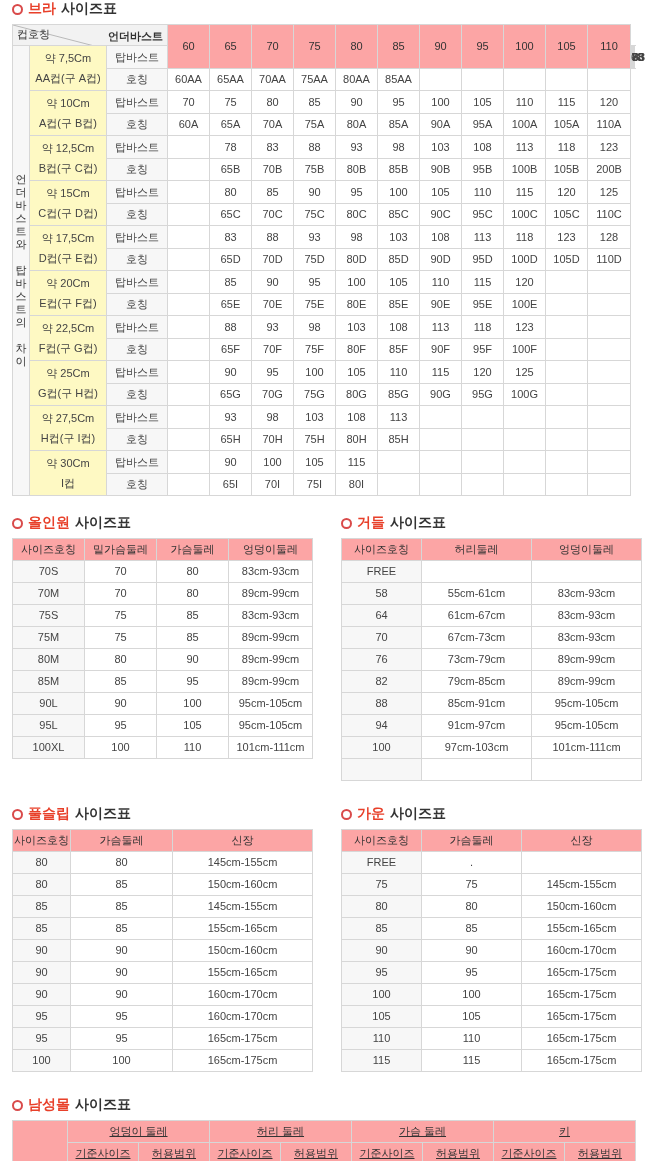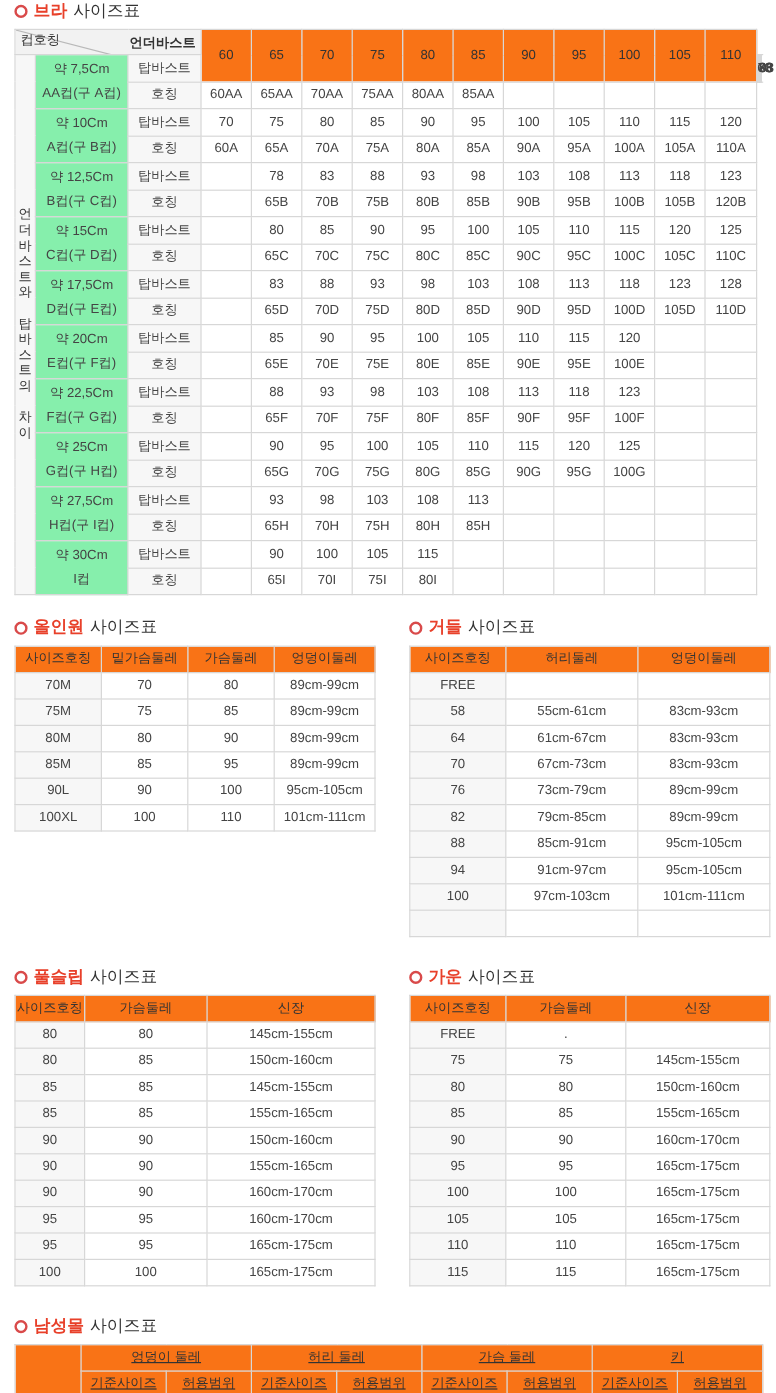--- a/index.html
+++ b/index.html
@@ -35,41 +35,41 @@
     flex: 0 0 auto;
   }
   .sec-title-red {
     color: #e8402a;
     font-size: 14px;
     font-weight: bold;
   }
   .sec-title-dark {
     color: #333333;
     font-size: 14px;
-    font-weight: normal;
+    font-weight: bold;
   }
   
   table {
     border-collapse: collapse;
     table-layout: fixed;
   }
   td, th {
     border: 1px solid #d7d7d7;
     text-align: center;
     vertical-align: middle;
     font-weight: normal;
     font-size: 11px;
     color: #444;
     padding: 0;
     height: 19px;
     line-height: 19px;
     background: #ffffff;
   }
   .hdr {
-    background: #f97316;
+    background: #fca5a5;
     color: #333;
   }
   .lbl {
     background: #f7f7f7;
   }
   
   #bra-table {
     margin: 0 12px 18px 12px;
     width: 623px;
   }
@@ -108,21 +108,21 @@
     padding: 0 1px;
   }
   .vert-label span {
     display: block;
     font-size: 11px;
     line-height: 13px;
     color: #333;
     text-align: center;
   }
   .cup-cell {
-    background: #86efac;
+    background: #fef9c3;
     font-size: 11px;
     line-height: 13px;
     padding: 2px 0;
   }
   .cup-cell .l1 { display: block; }
   .cup-cell .l2 { display: block; }
   .rowlabel {
     background: #f7f7f7;
   }
   
@@ -313,21 +313,21 @@
           <td></td>
           <td>65B</td>
           <td>70B</td>
           <td>75B</td>
           <td>80B</td>
           <td>85B</td>
           <td>90B</td>
           <td>95B</td>
           <td>100B</td>
           <td>105B</td>
-          <td>120B</td>
+          <td>200B</td>
         </tr>
         <tr>
           <td class="cup-cell" rowspan="2">
             <span class="l1">약 15Cm</span>
             <span class="l2">C컵(구 D컵)</span>
           </td>
           <td class="rowlabel">탑바스트</td>
           <td></td>
           <td>80</td>
           <td>85</td>
@@ -564,26 +564,38 @@
             <col style="width:84px">
           </colgroup>
         <tbody id="allinone-body">
             <tr>
               <td class="hdr">사이즈호칭</td>
               <td class="hdr">밑가슴둘레</td>
               <td class="hdr">가슴둘레</td>
               <td class="hdr">엉덩이둘레</td>
             </tr>
             <tr>
+              <td class="lbl">70S</td>
+              <td>70</td>
+              <td>80</td>
+              <td>83cm-93cm</td>
+            </tr>
+            <tr>
               <td class="lbl">70M</td>
               <td>70</td>
               <td>80</td>
               <td>89cm-99cm</td>
             </tr>
             <tr>
+              <td class="lbl">75S</td>
+              <td>75</td>
+              <td>85</td>
+              <td>83cm-93cm</td>
+            </tr>
+            <tr>
               <td class="lbl">75M</td>
               <td>75</td>
               <td>85</td>
               <td>89cm-99cm</td>
             </tr>
             <tr>
               <td class="lbl">80M</td>
               <td>80</td>
               <td>90</td>
               <td>89cm-99cm</td>
@@ -591,20 +603,26 @@
             <tr>
               <td class="lbl">85M</td>
               <td>85</td>
               <td>95</td>
               <td>89cm-99cm</td>
             </tr>
             <tr>
               <td class="lbl">90L</td>
               <td>90</td>
               <td>100</td>
+              <td>95cm-105cm</td>
+            </tr>
+            <tr>
+              <td class="lbl">95L</td>
+              <td>95</td>
+              <td>105</td>
               <td>95cm-105cm</td>
             </tr>
             <tr>
               <td class="lbl">100XL</td>
               <td>100</td>
               <td>110</td>
               <td>101cm-111cm</td>
             </tr>
           </tbody>
       </table>

